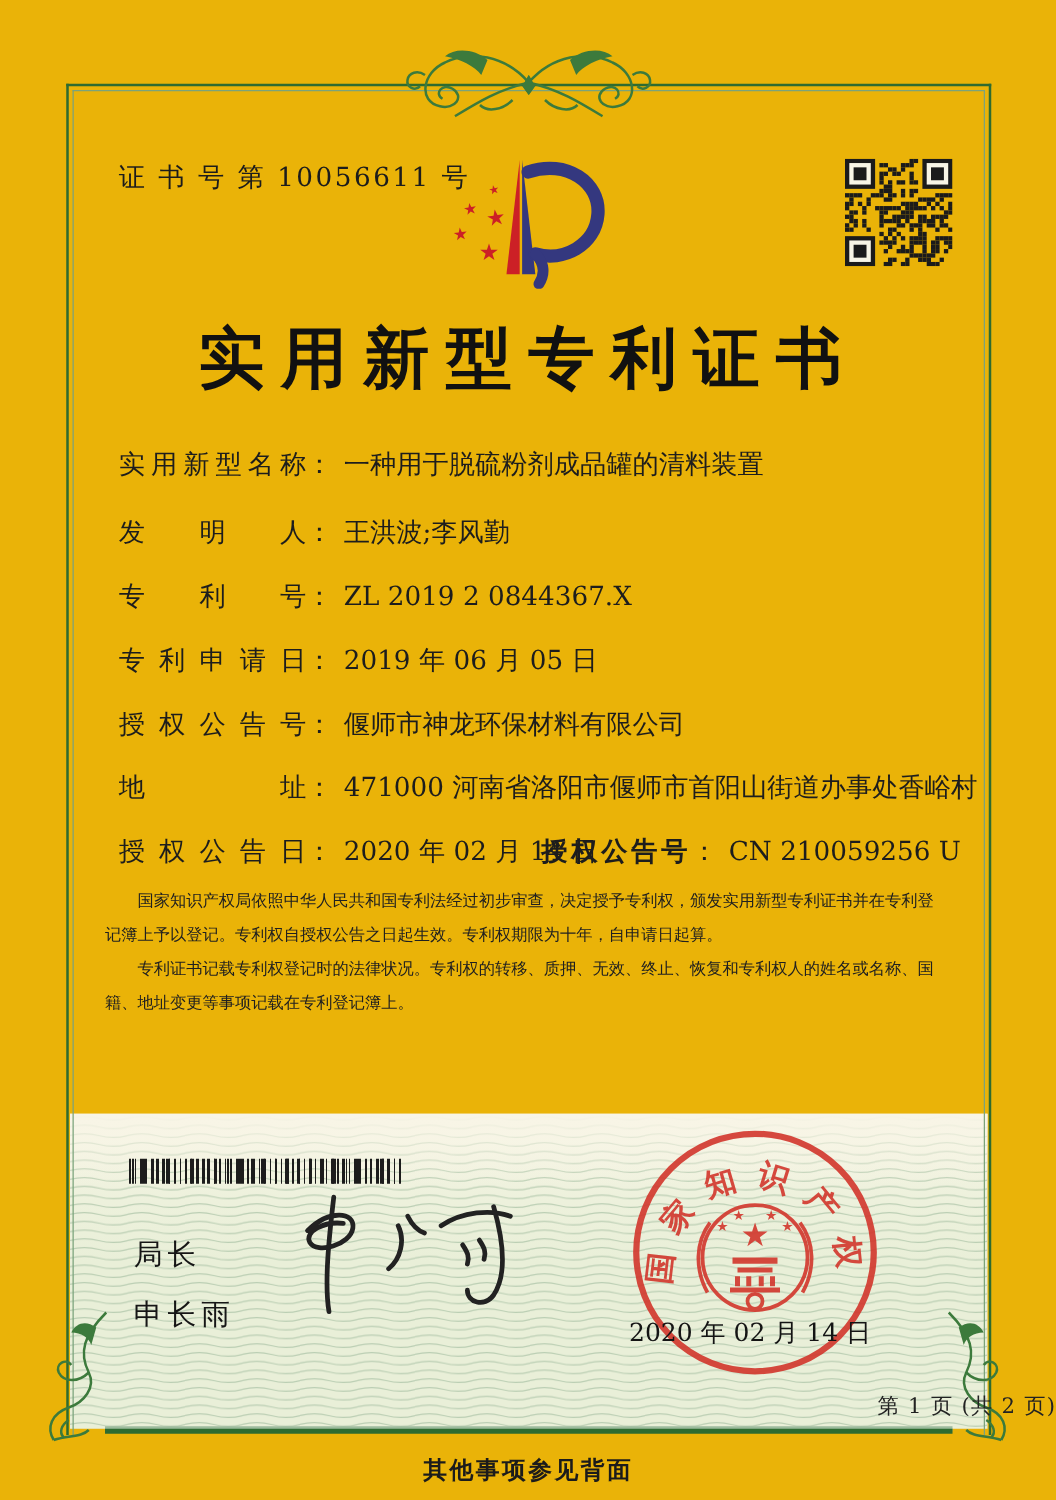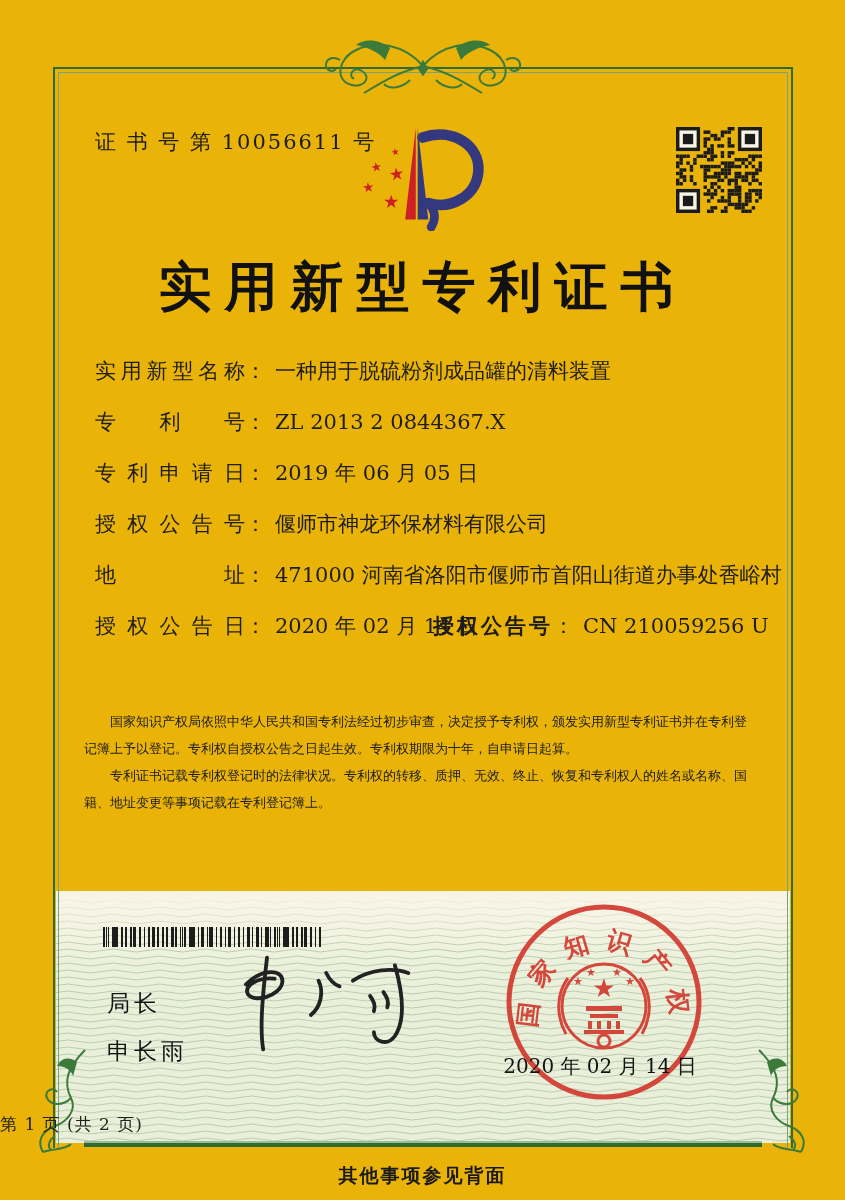--- a/index.html
+++ b/index.html
@@ -55,21 +55,21 @@
 
   .director { position:absolute; left:107px; top:988px; z-index:6; font-size:23px; color:#161616; letter-spacing:4px; }
   .director div + div { margin-top:17px; }
 
   .signature { position:absolute; left:228px; top:952px; z-index:6; }
 
   .seal { position:absolute; left:504px; top:902px; z-index:5; }
   .seal-date { position:absolute; left:500px; top:1053px; width:200px; text-align:center;
                font-size:20px; color:#141414; z-index:6; }
 
-  .page-no { position:absolute; left:0; top:1113px; width:845px; text-align:left;
+  .page-no { position:absolute; left:0; top:1113px; width:845px; text-align:right;
              font-size:17px; color:#222; z-index:6; letter-spacing:1px; }
   .back-note { position:absolute; left:0; top:1163px; width:845px; text-align:center;
              font-size:19px; font-weight:700; color:#1b1b1b; letter-spacing:2px; z-index:6; }
 </style>
 </head>
 <body>
 
 <div class="page">
 
   <div class="band">
@@ -351,22 +351,25 @@
     <path d="M75 11 C107 0 135 20 133 46 C131 72 104 86 81 79" fill="none" stroke="#34387f" stroke-width="11" stroke-linecap="round"></path>
     <path d="M81 79 C89 87 89 96 84 104" fill="none" stroke="#34387f" stroke-width="9" stroke-linecap="round"></path>
   </svg>
 
   <div class="title">实用新型专利证书</div>
 
   <div class="fields">
     <div class="field-row">
       <span class="f-label">实用新型名称</span><span class="f-colon">：</span><span class="f-value">一种用于脱硫粉剂成品罐的清料装置</span>
     </div>
+    <div class="field-row">
+      <span class="f-label">发明人</span><span class="f-colon">：</span><span class="f-value">王洪波;李风勤</span>
+    </div>
     <div class="field-row tight">
-      <span class="f-label">专利号</span><span class="f-colon">：</span><span class="f-value">ZL 2013 2 0844367.X</span>
+      <span class="f-label">专利号</span><span class="f-colon">：</span><span class="f-value">ZL 2019 2 0844367.X</span>
     </div>
     <div class="field-row tight">
       <span class="f-label">专利申请日</span><span class="f-colon">：</span><span class="f-value">2019 年 06 月 05 日</span>
     </div>
     <div class="field-row tight">
       <span class="f-label">授权公告号</span><span class="f-colon">：</span><span class="f-value">偃师市神龙环保材料有限公司</span>
     </div>
     <div class="field-row tight">
       <span class="f-label">地址</span><span class="f-colon">：</span><span class="f-value">471000 河南省洛阳市偃师市首阳山街道办事处香峪村</span>
     </div>

